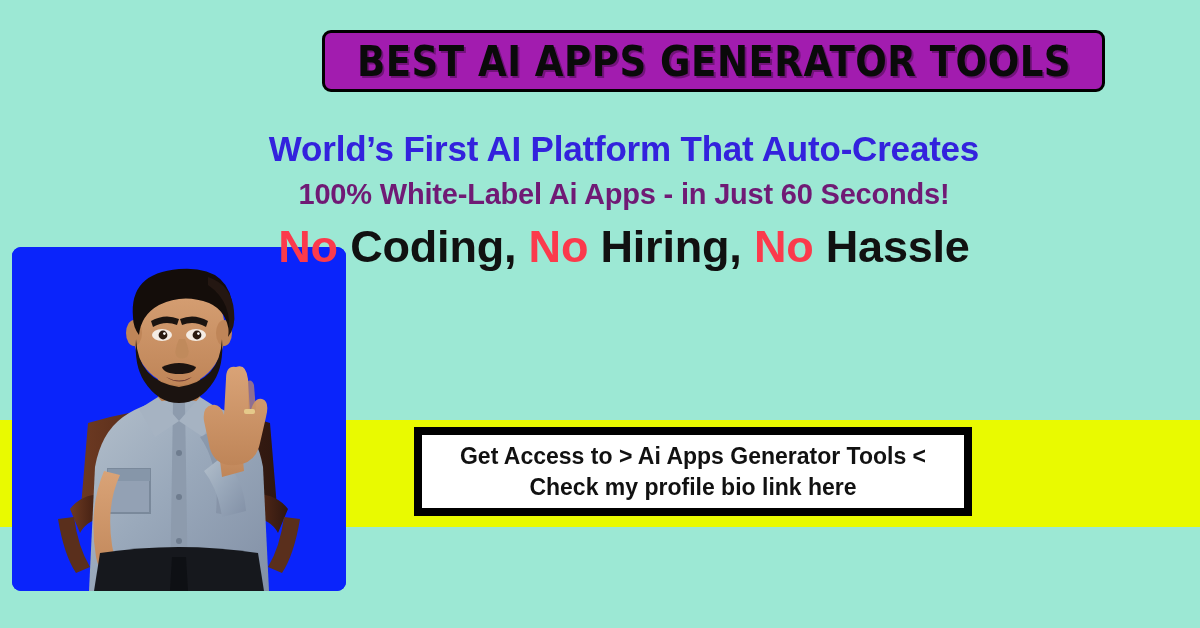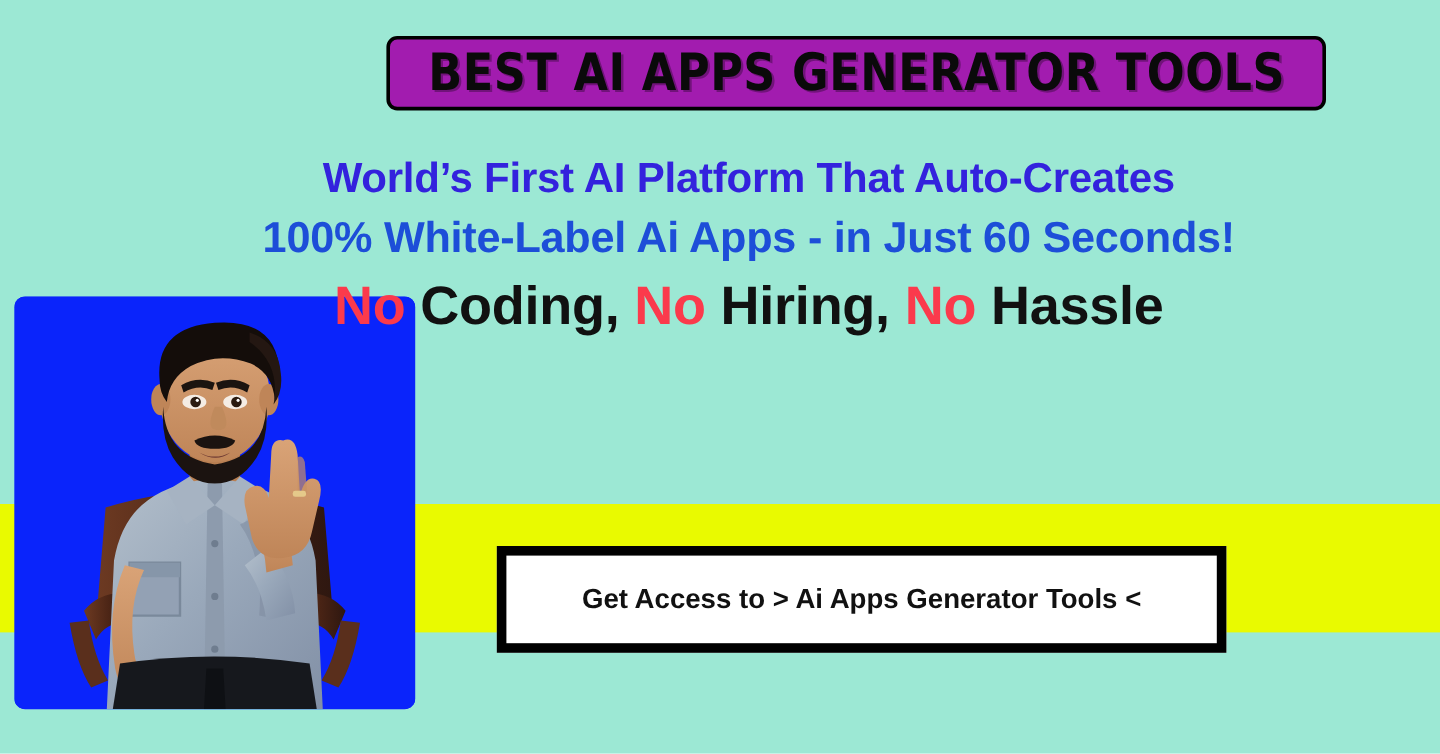--- a/index.html
+++ b/index.html
@@ -75,22 +75,22 @@
     font-weight: bold;
     line-height: 1.18;
     padding-left: 48px;
   }
   .headline-line-1 {
     font-size: 35px;
     color: #3322dd;
     letter-spacing: -0.2px;
   }
   .headline-line-2 {
-    font-size: 36px;
-    color: #1d4ed8;
+    font-size: 29px;
+    color: #701a75;
     letter-spacing: -0.2px;
     margin-top: 8px;
   }
   .headline-line-3 {
     font-size: 45px;
     color: #111111;
     letter-spacing: -0.2px;
     margin-top: 8px;
   }
   .accent-no {
@@ -115,31 +115,30 @@
     top: 0;
     width: 334px;
     height: 344px;
   }
 
   
   .cta-box {
     position: absolute;
     left: 414px;
     top: 427px;
-    width: 608px;
+    width: 558px;
     height: 89px;
     background: #ffffff;
     border: 8px solid #000000;
     box-sizing: border-box;
     display: flex;
     flex-direction: column;
     align-items: center;
     justify-content: center;
     z-index: 4;
-    margin-top: 28px;
   }
   .cta-line {
     font-size: 23px;
     font-weight: bold;
     color: #111111;
     line-height: 1.32;
     white-space: nowrap;
   }
 </style>
 </head>
@@ -271,15 +270,16 @@
 
       <path d="M154 130 q13 7 26 0 q-12 9 -26 0 z" fill="#6d3932"></path>
 
       <path d="M88 306 q78 -12 158 0 l6 38 h-170 z" fill="#16181d"></path>
       <path d="M160 310 h14 l2 34 h-18 z" fill="#0e1014"></path>
     </svg>
   </div>
 
   <div class="cta-box">
     <div class="cta-line">Get Access to &gt; Ai Apps Generator Tools &lt;</div>
+    <div class="cta-line">Check my profile bio link here</div>
   </div>
 
 </div>
 
 </body></html>

